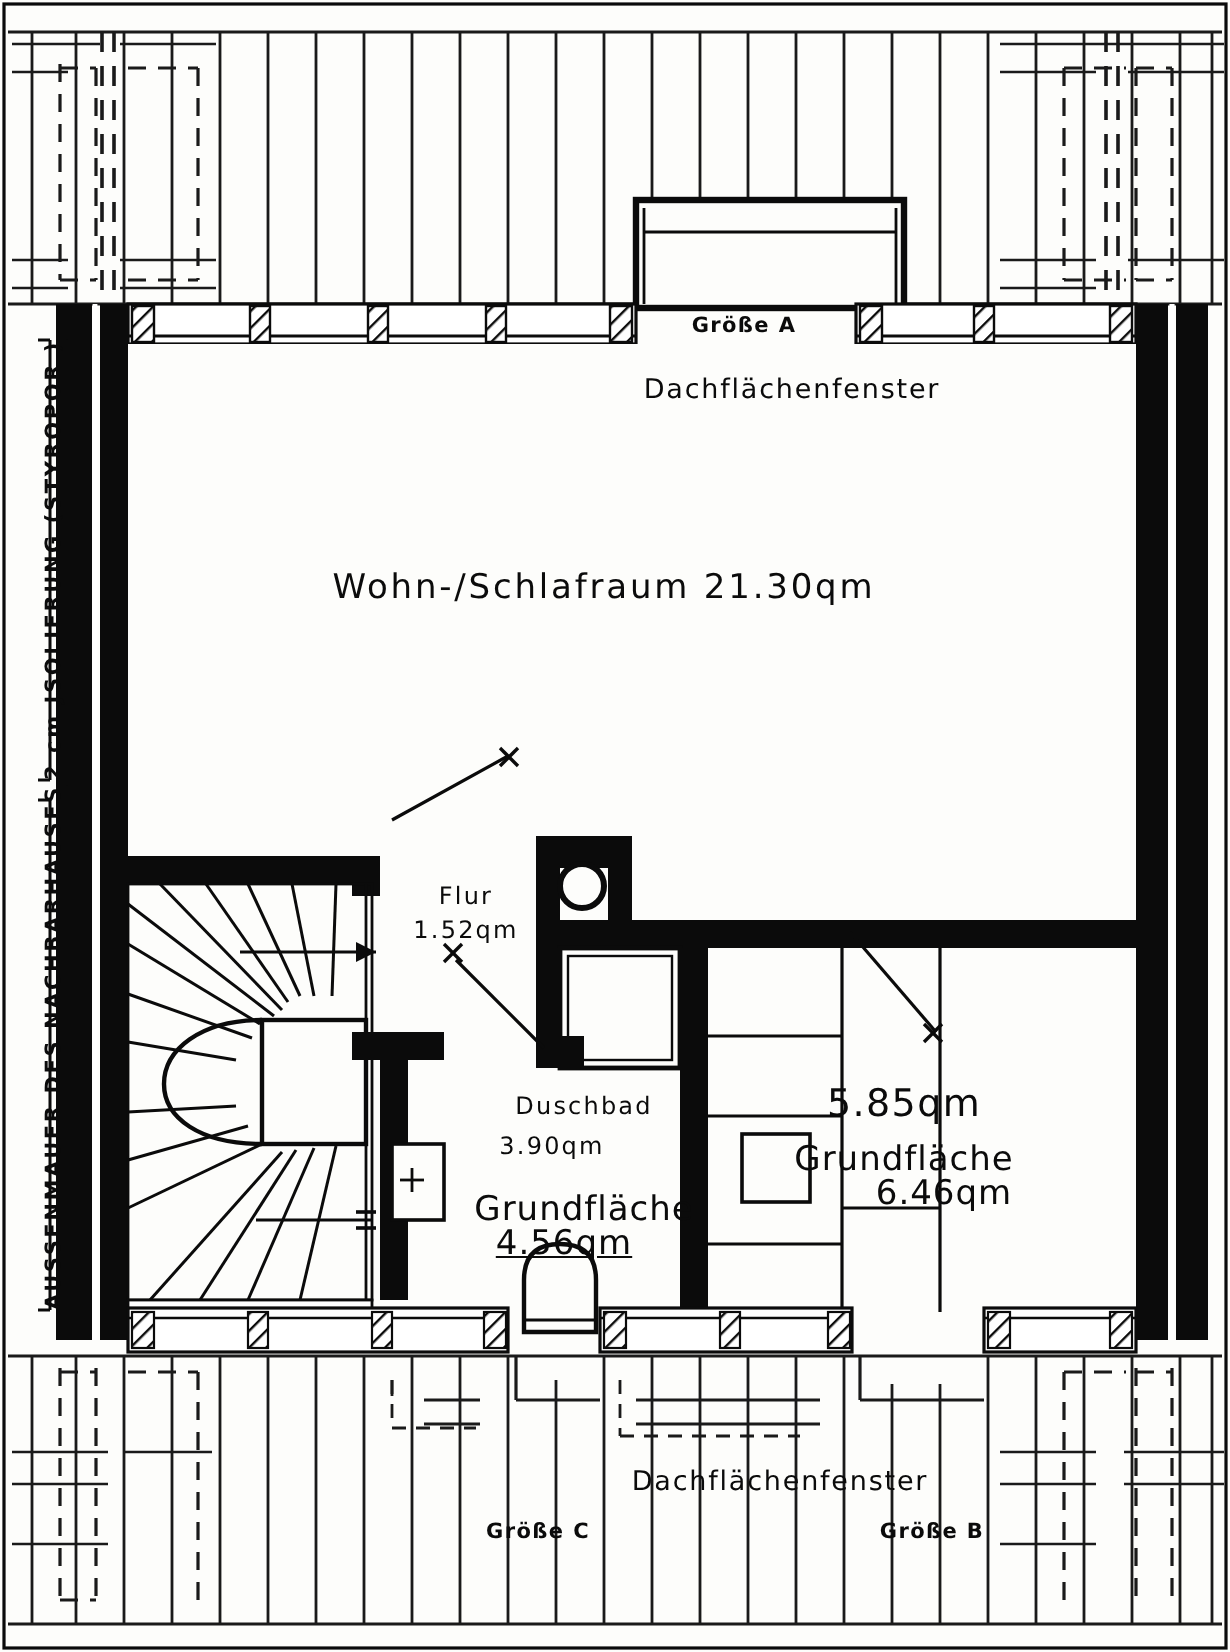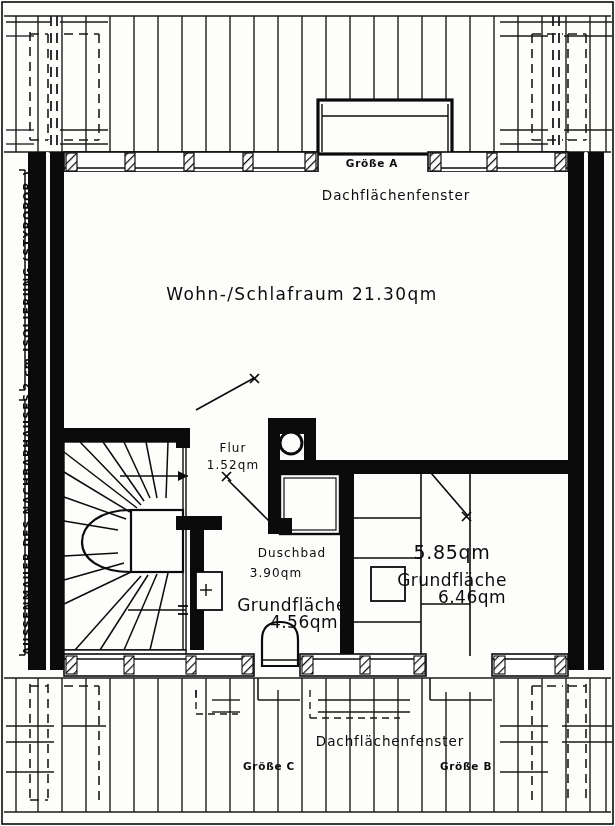--- a/index.html
+++ b/index.html
@@ -421,21 +421,21 @@
   <div class="txt t-note center" style="left:372px; top:187px;">Dachflächenfenster</div>
 
   <div class="txt t-room-main center" style="left:302px; top:284px;">Wohn-/Schlafraum  21.30qm</div>
 
   <div class="txt t-room-big center" style="left:233px; top:441px;">Flur</div>
   <div class="txt t-room-big center" style="left:233px; top:458px;text-align:right;">1.52qm</div>
 
   <div class="txt t-room-big center" style="left:292px; top:546px;">Duschbad</div>
   <div class="txt t-room-big center" style="left:276px; top:566px;">3.90qm</div>
   <div class="txt t-room-sm center" style="left:292px; top:595px;">Grundfläche</div>
-  <div class="txt t-room-sm center" style="left:304px; top:612px;">4.56qm</div>
+  <div class="txt t-room-sm center" style="left:282px; top:612px;text-decoration:underline;">4.56qm</div>
 
   <div class="txt t-room-med center" style="left:452px; top:541px;">5.85qm</div>
   <div class="txt t-room-sm center" style="left:452px; top:570px;">Grundfläche</div>
   <div class="txt t-room-sm center" style="left:472px; top:587px;">6.46qm</div>
 
   <div class="txt t-note center" style="left:366px; top:733px;">Dachflächenfenster</div>
 
   <div class="txt t-size center" style="left:269px; top:760px;text-align:right;">Größe C</div>
   <div class="txt t-size center" style="left:466px; top:760px;">Größe B</div>
 

